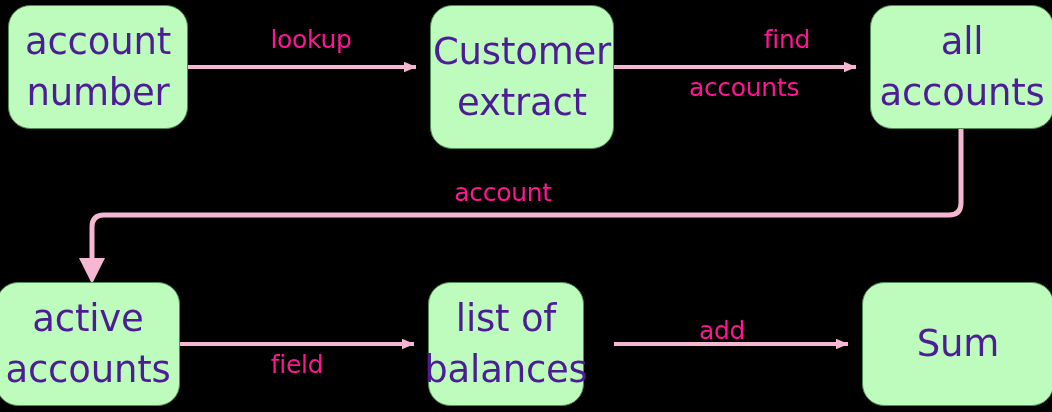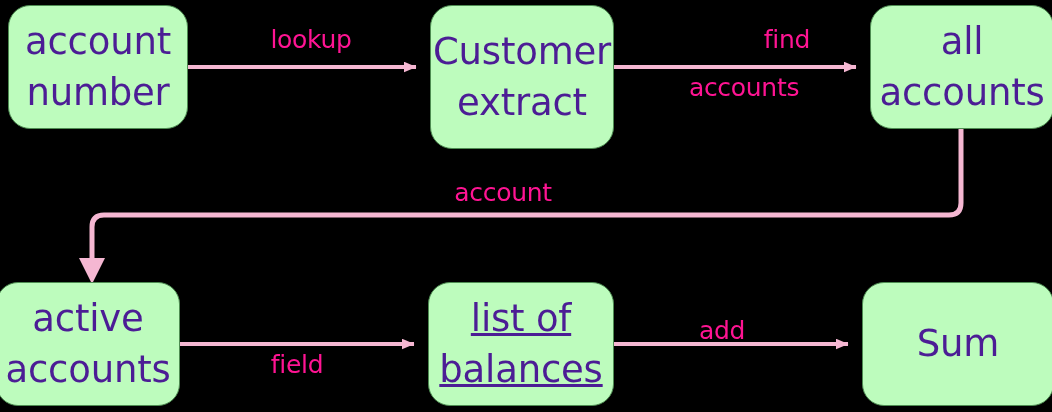--- a/index.html
+++ b/index.html
@@ -105,21 +105,21 @@
   <div class="node-box" style="left:870px; top:5px; width:184px; height:124px;">
     <span class="node-line">all</span>
     <span class="node-line">accounts</span>
   </div>
 
   <div class="node-box" style="left:-4px; top:282px; width:184px; height:124px;">
     <span class="node-line">active</span>
     <span class="node-line">accounts</span>
   </div>
 
-  <div class="node-box" style="left:428px; top:282px; width:186px; height:124px;text-decoration:underline;">
+  <div class="node-box" style="left:428px; top:282px; width:156px; height:124px;">
     <span class="node-line">list of</span>
     <span class="node-line">balances</span>
   </div>
 
   <div class="node-box" style="left:862px; top:282px; width:192px; height:124px;">
     <span class="node-line">Sum</span>
   </div>
 
   <div class="edge-label" style="left:311px; top:25px;">
     <span>lookup</span>

